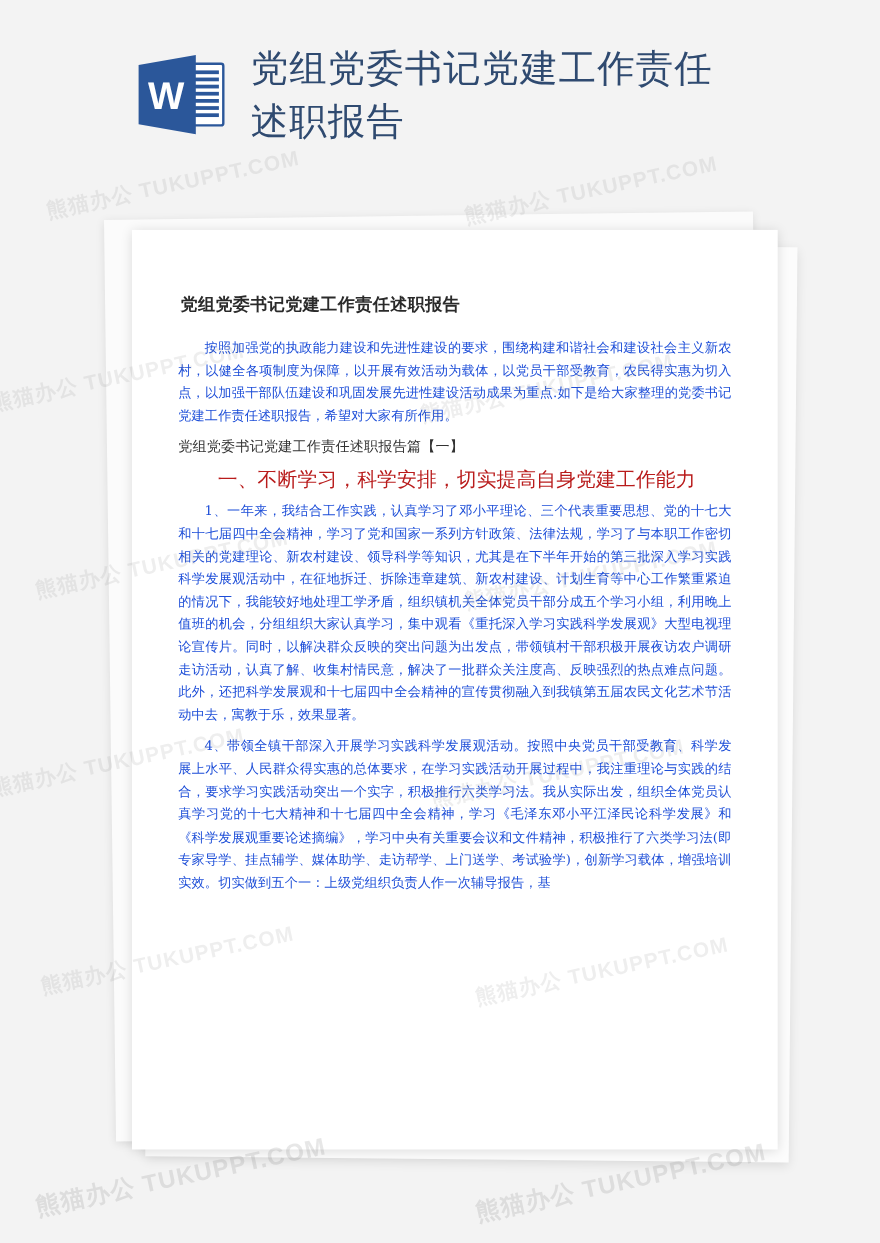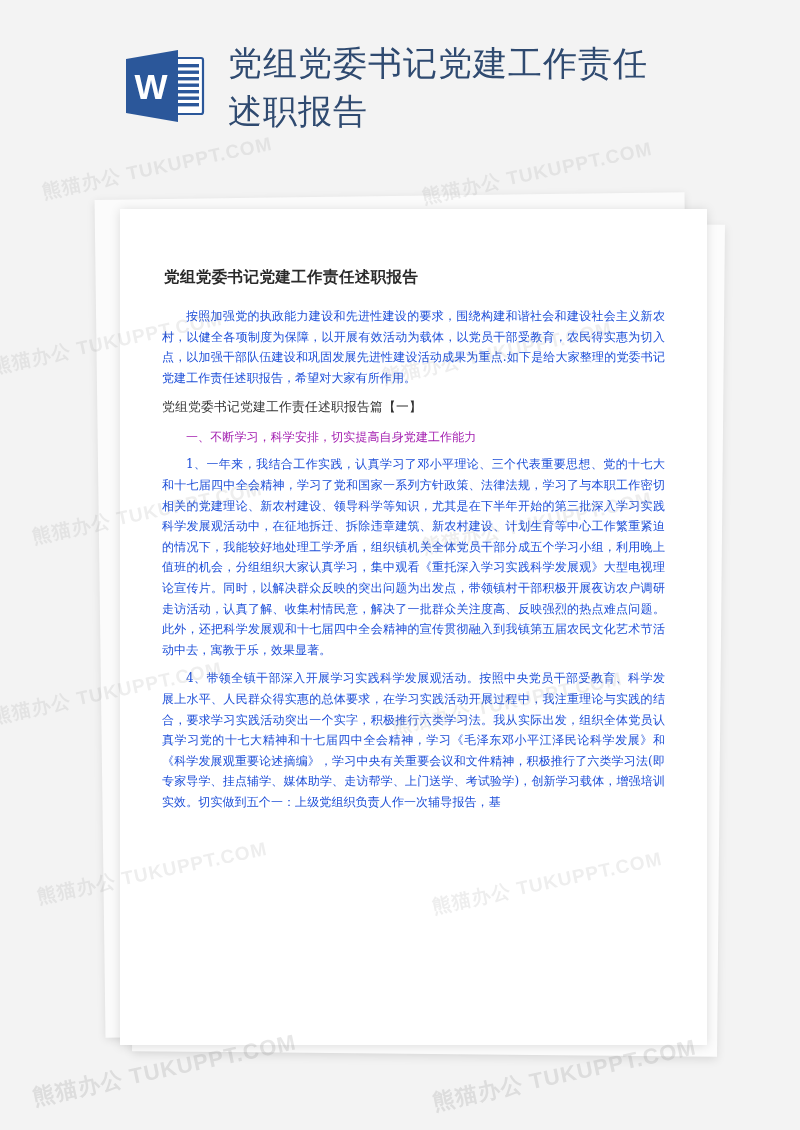--- a/index.html
+++ b/index.html
@@ -136,33 +136,33 @@
     font-family: "DejaVu Serif", "Liberation Serif", serif;
     font-size: 12px;
     line-height: 20.6px;
     color: #1d4ed8;
     margin: 0 0 8px 0;
     text-align: justify;
     text-indent: 2em;
     letter-spacing: 0.1px;
   }
   .doc-sub {
-    font-family: Liberation Serif, serif;
+    font-family: Liberation Mono, monospace;
     font-size: 12.8px;
     line-height: 22px;
     color: #333;
     margin: 0 0 6px 0;
     text-indent: 0;
     letter-spacing: 0.2px;
   }
   .doc-head {
     font-family: "DejaVu Serif", "Liberation Serif", serif;
-    font-size: 12px;
+    font-size: 18px;
     line-height: 22px;
-    color: #a21caf;
+    color: #b91c1c;
     margin: 8px 0 6px 0;
     text-indent: 2em;
     letter-spacing: 0.1px;
   }
 </style>
 </head>
 <body>
 
 <div class="page-stack">
 

